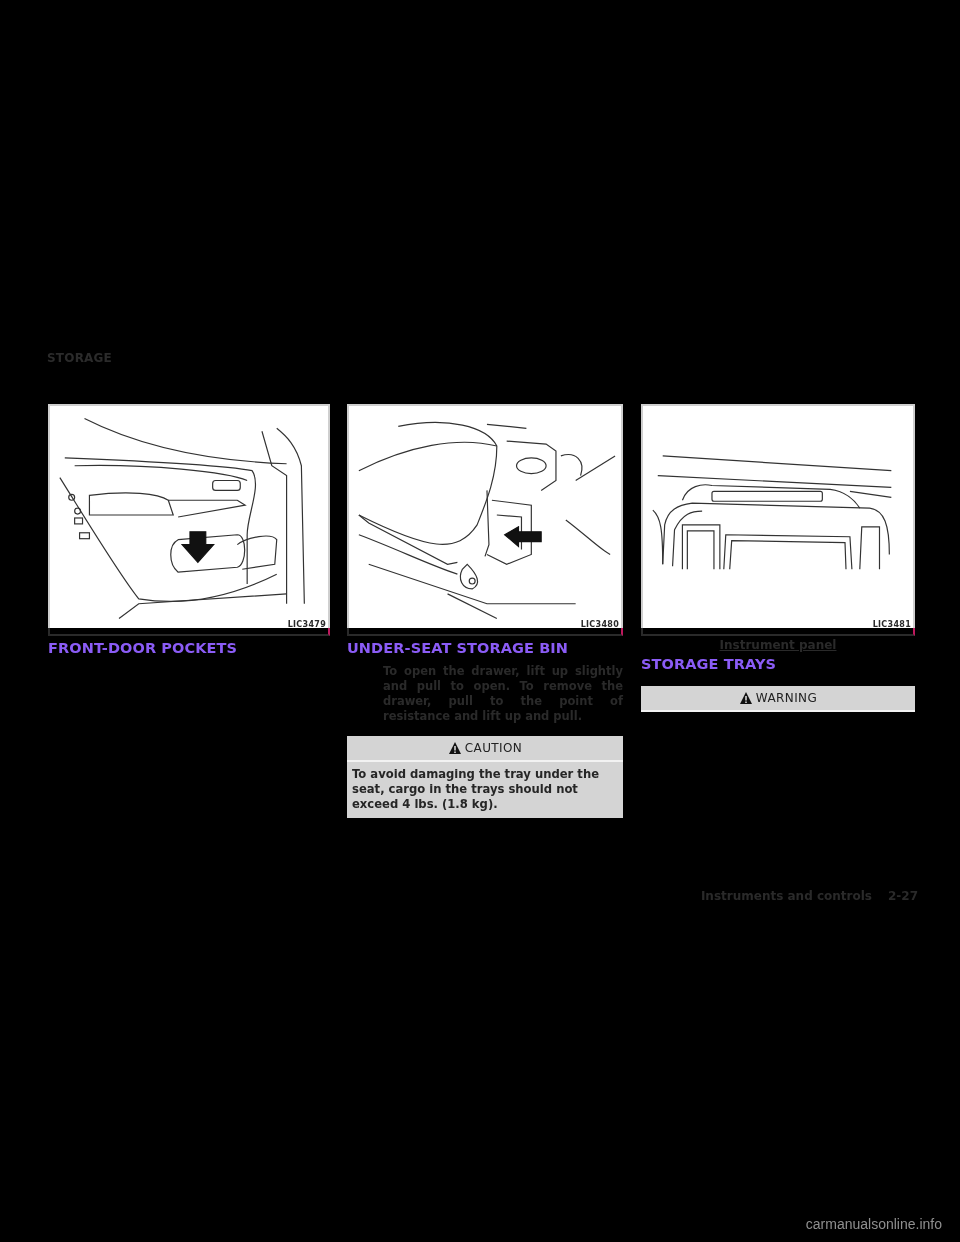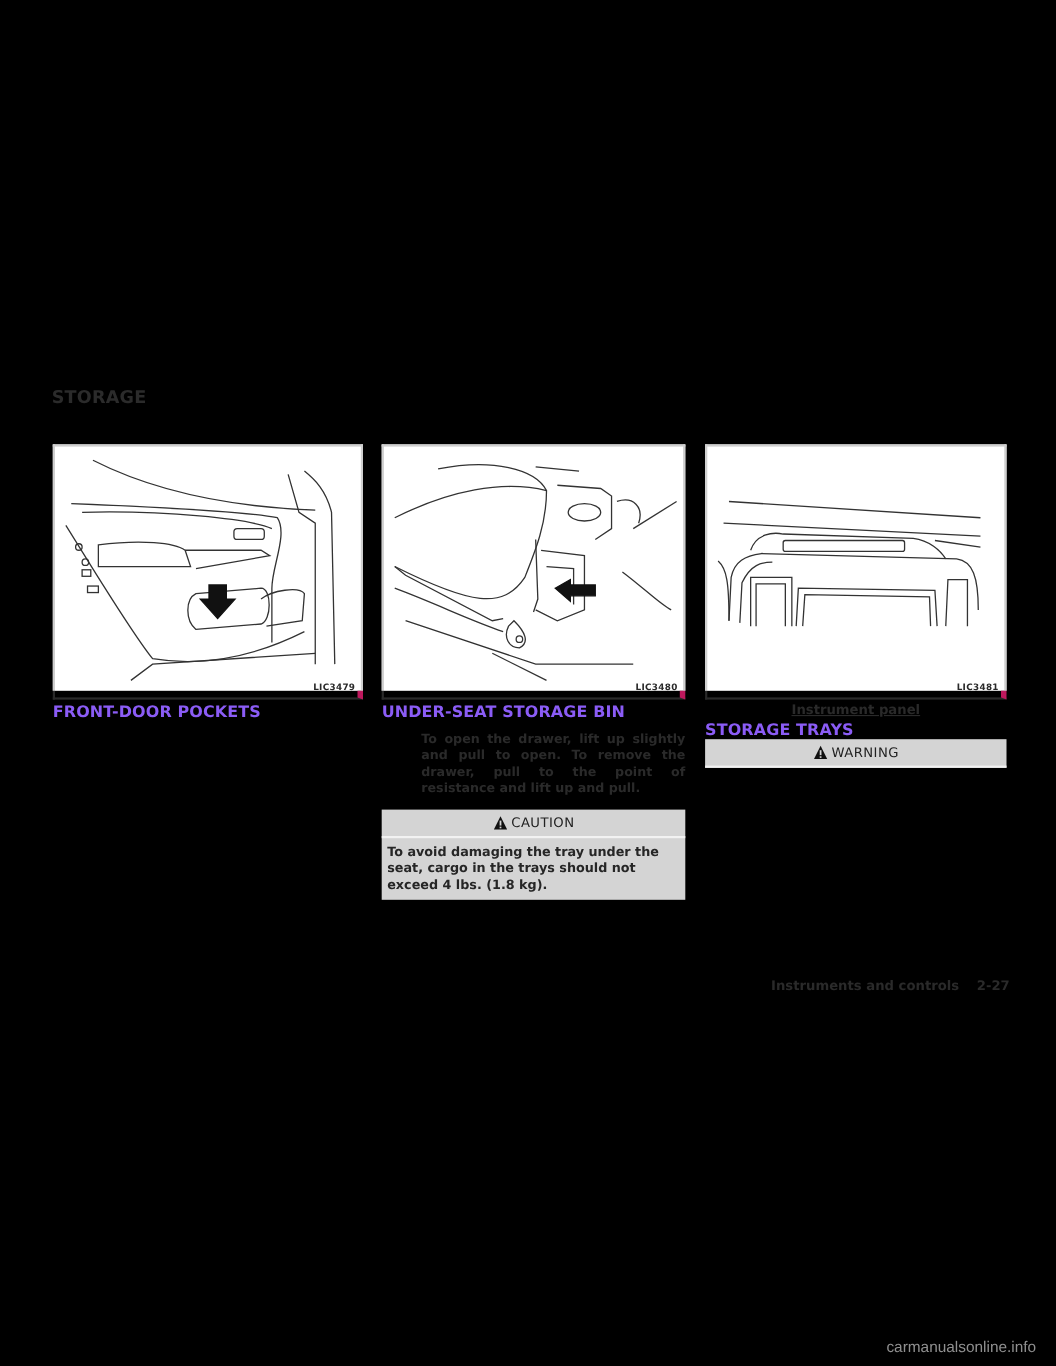--- a/index.html
+++ b/index.html
@@ -2,35 +2,35 @@
 <html><head>
   <meta charset="utf-8">
   <style>
     html, body { margin: 0; padding: 0; }
     body {
       width: 960px; height: 1242px; background: #000; position: relative; overflow: hidden;
       font-family: "DejaVu Sans", sans-serif; color: #2a2a2a;
     }
     .section-title {
       position: absolute; left: 47px; top: 351px;
-      font-family: "DejaVu Sans", sans-serif; font-weight: bold; font-size: 16px;
+      font-family: "DejaVu Sans", sans-serif; font-weight: bold; font-size: 12px;
       color: #2b2b2b; letter-spacing: 0.2px;
     }
     .col { position: absolute; top: 404px; }
     .col-1 { left: 48px; width: 282px; }
     .col-2 { left: 347px; width: 276px; }
     .col-3 { left: 641px; width: 274px; }
 
     .figure {
       position: relative; width: 100%; height: 224px; background: #fff;
       border: 2px solid #cfcfcf; border-bottom: none; box-sizing: border-box;
     }
     .figure svg { position: absolute; left: 0; top: 0; width: 100%; height: 100%; }
     .fig-caption-bar {
-      position: relative; height: 6px; border-left: 2px solid #2a2a2a; border-right: 5px solid #be185d;
+      position: relative; height: 6px; border-left: 2px solid #2a2a2a; border-right: 2px solid #be185d;
       border-bottom: 2px solid #2a2a2a; box-sizing: content-box;
     }
     .fig-id {
       position: absolute; right: 2px; top: -8px; font-size: 8px; font-weight: bold; color: #2a2a2a;
       font-family: "DejaVu Sans", sans-serif; letter-spacing: 0.3px;
     }
     .fig-label {
       text-align: center; font-weight: bold; font-size: 12px; color: #2a2a2a; margin-top: 2px; text-decoration: underline;
     }
     .heading {
@@ -153,21 +153,21 @@
       <path d="M88 165 L90 136 L205 138 L206 165"></path>
       <path d="M220 165 L222 122 L240 122 L240 165"></path>
       <path d="M10 105 C18 112, 20 125, 20 160"></path>
     </svg>
   </div>
   <div class="fig-caption-bar">
     <span class="fig-id">LIC3481</span>
   </div>
   <div class="fig-label">Instrument panel</div>
   <div class="heading">STORAGE TRAYS</div>
-  <div class="alert" style="margin-top:0;">
+  <div class="alert" style="margin-top:14px;">
     <div class="alert-head">
       <svg class="tri" viewBox="0 0 14 14">
         <path d="M7 1 L13 13 L1 13 Z" fill="#111"></path>
         <rect x="6.2" y="5" width="1.6" height="4.5" fill="#d4d4d4"></rect>
         <rect x="6.2" y="10.5" width="1.6" height="1.5" fill="#d4d4d4"></rect>
       </svg>
       <span>WARNING</span>
     </div>
   </div>
 </div>

